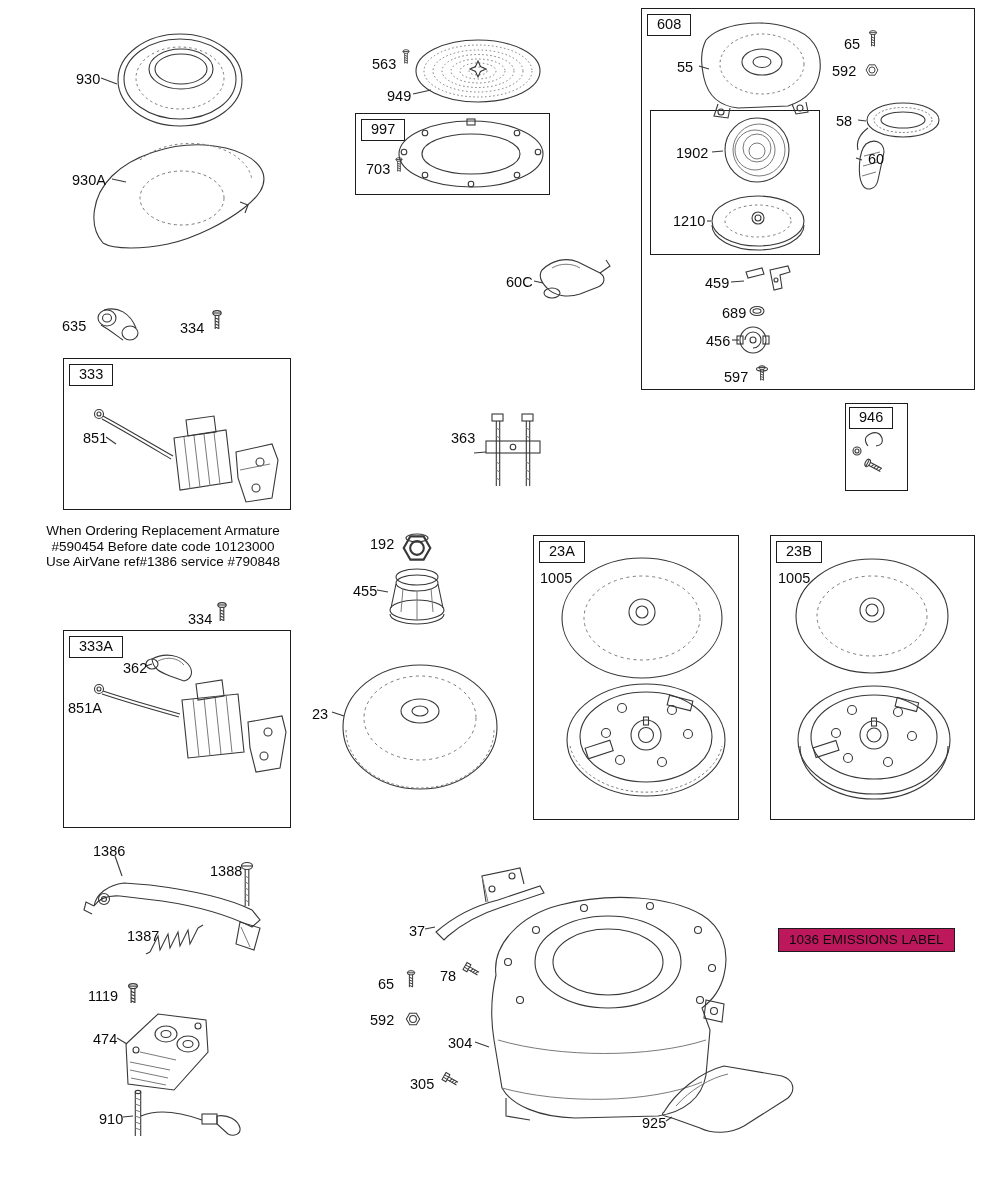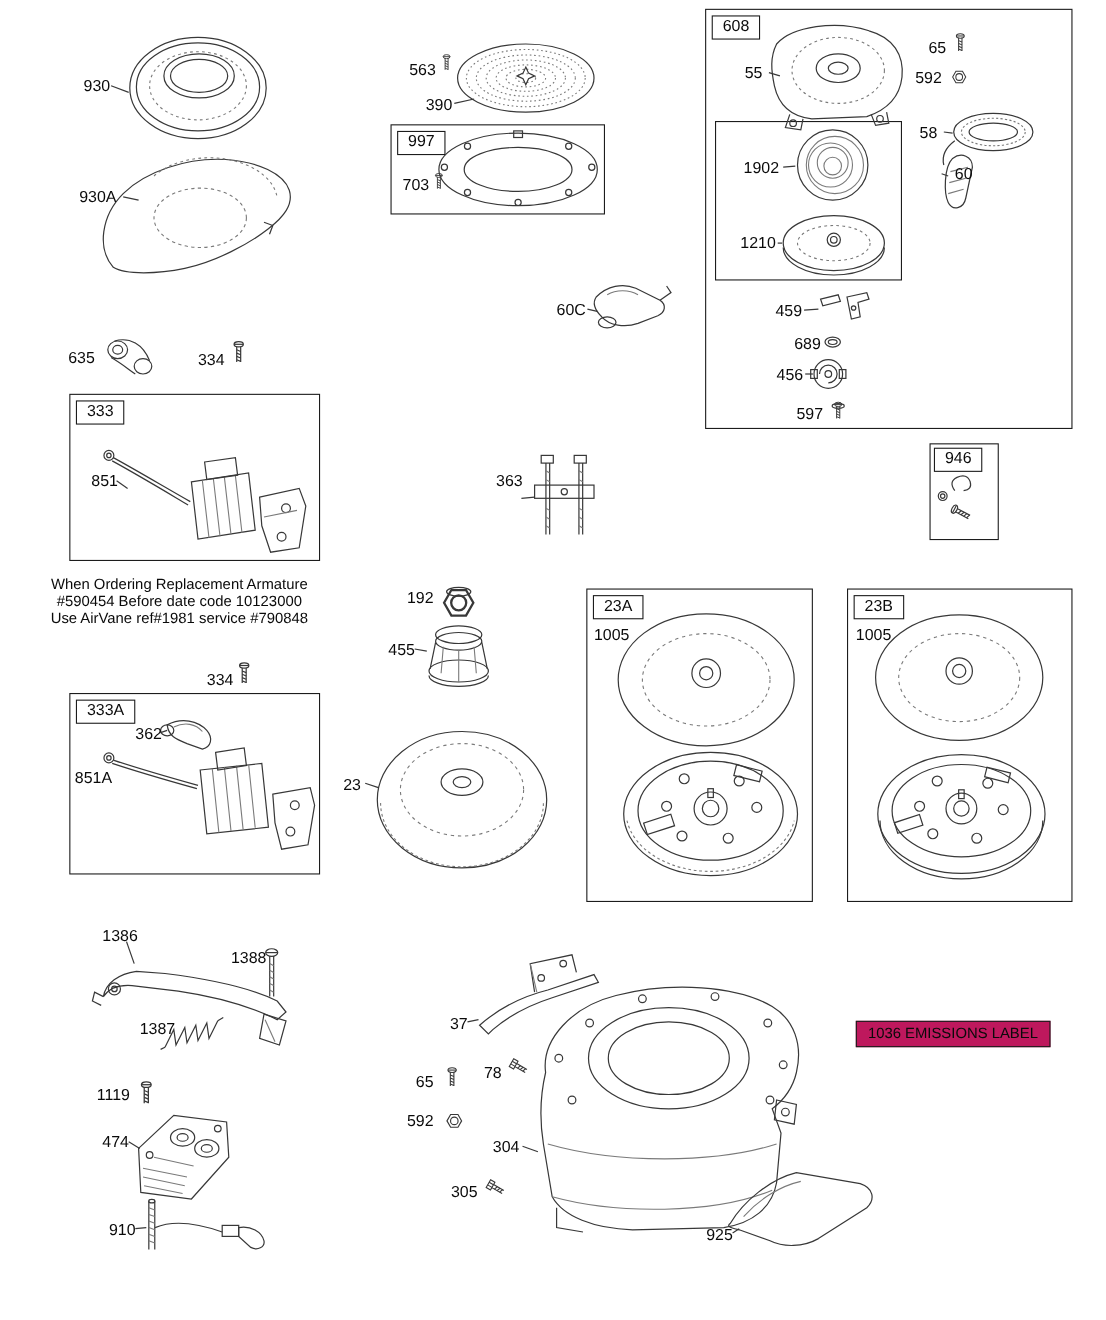--- a/index.html
+++ b/index.html
@@ -31,21 +31,21 @@
   <div class="box" style="left:641px;top:8px;width:334px;height:382px">
     <div class="tag"><span>608</span></div>
   </div>
   <div class="box" style="left:650px;top:110px;width:170px;height:145px"></div>
   <div class="box" style="left:845px;top:403px;width:63px;height:88px">
     <div class="tag" style="left:3px;top:3px"><span>946</span></div>
   </div>
   <div class="box" style="left:63px;top:358px;width:228px;height:152px">
     <div class="tag"><span>333</span></div>
   </div>
-  <div class="box" style="left:63px;top:630px;width:228px;height:165px">
+  <div class="box" style="left:63px;top:630px;width:228px;height:198px">
     <div class="tag"><span>333A</span></div>
   </div>
   <div class="box" style="left:533px;top:535px;width:206px;height:285px">
     <div class="tag"><span>23A</span></div>
   </div>
   <div class="box" style="left:770px;top:535px;width:205px;height:285px">
     <div class="tag"><span>23B</span></div>
   </div>
 
   <div class="emis" style="left:778px;top:928px">
@@ -430,21 +430,21 @@
     <g>
       <path class="ln" d="M664,1112 C676,1092 700,1072 724,1066 L782,1076 C794,1080 796,1090 788,1098 L744,1126 C730,1134 712,1134 700,1128 L672,1118 C664,1116 660,1115 664,1112 Z"></path>
       <path class="lt" d="M676,1106 C690,1090 710,1078 728,1074"></path>
       <path class="ln" d="M666,1121 L672,1117"></path>
     </g>
   </svg>
 
   <span class="callout" style="left:76px;top:71px">930</span>
   <span class="callout" style="left:72px;top:172px">930A</span>
   <span class="callout" style="left:372px;top:56px">563</span>
-  <span class="callout" style="left:387px;top:88px">390</span>
+  <span class="callout" style="left:387px;top:88px">949</span>
   <span class="callout" style="left:366px;top:161px">703</span>
   <span class="callout" style="left:506px;top:274px">60C</span>
   <span class="callout" style="left:677px;top:59px">55</span>
   <span class="callout" style="left:844px;top:36px">65</span>
   <span class="callout" style="left:832px;top:63px">592</span>
   <span class="callout" style="left:836px;top:113px">58</span>
   <span class="callout" style="left:868px;top:151px">60</span>
   <span class="callout" style="left:676px;top:145px">1902</span>
   <span class="callout" style="left:673px;top:213px">1210</span>
   <span class="callout" style="left:705px;top:275px">459</span>
@@ -473,16 +473,16 @@
   <span class="callout" style="left:378px;top:976px">65</span>
   <span class="callout" style="left:440px;top:968px">78</span>
   <span class="callout" style="left:370px;top:1012px">592</span>
   <span class="callout" style="left:448px;top:1035px">304</span>
   <span class="callout" style="left:410px;top:1076px">305</span>
   <span class="callout" style="left:642px;top:1115px">925</span>
 
   <div class="note" style="left:34px;top:523px;width:258px">
     <div>When Ordering Replacement Armature</div>
     <div>#590454 Before date code 10123000</div>
-    <div>Use AirVane ref#1981 service #790848</div>
+    <div>Use AirVane ref#1386 service #790848</div>
   </div>
 
 </div>
 
 </body></html>

